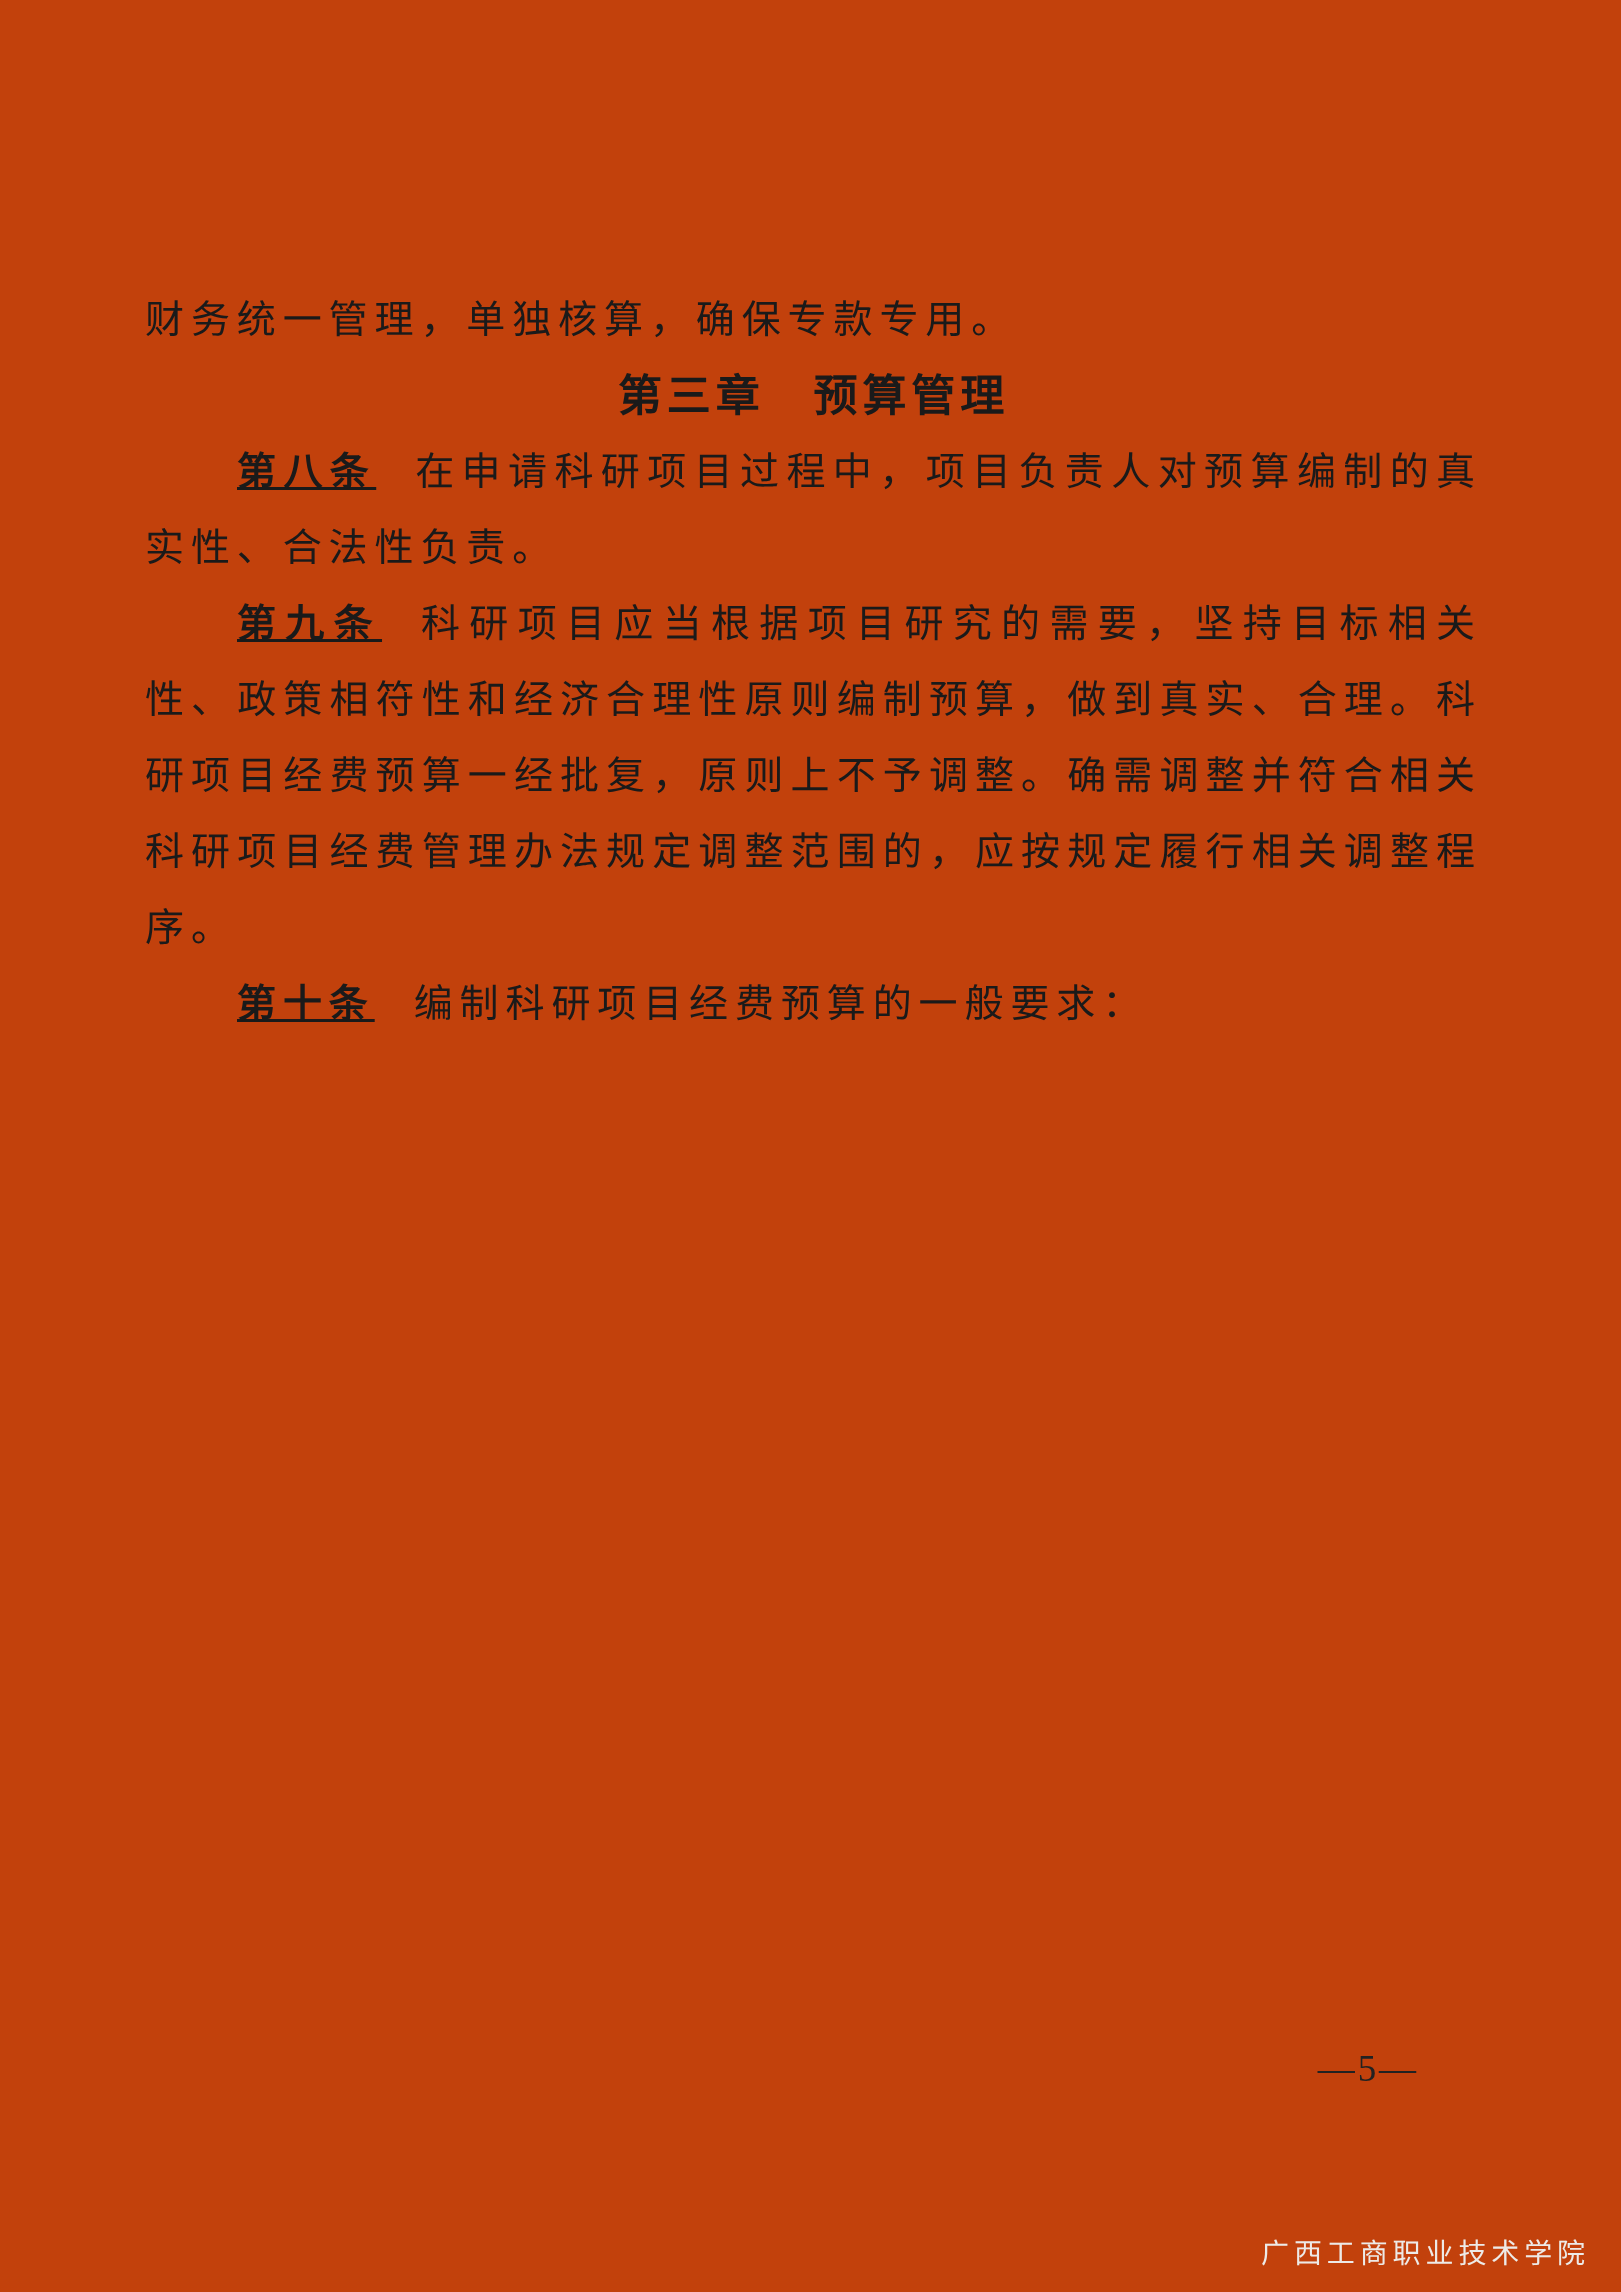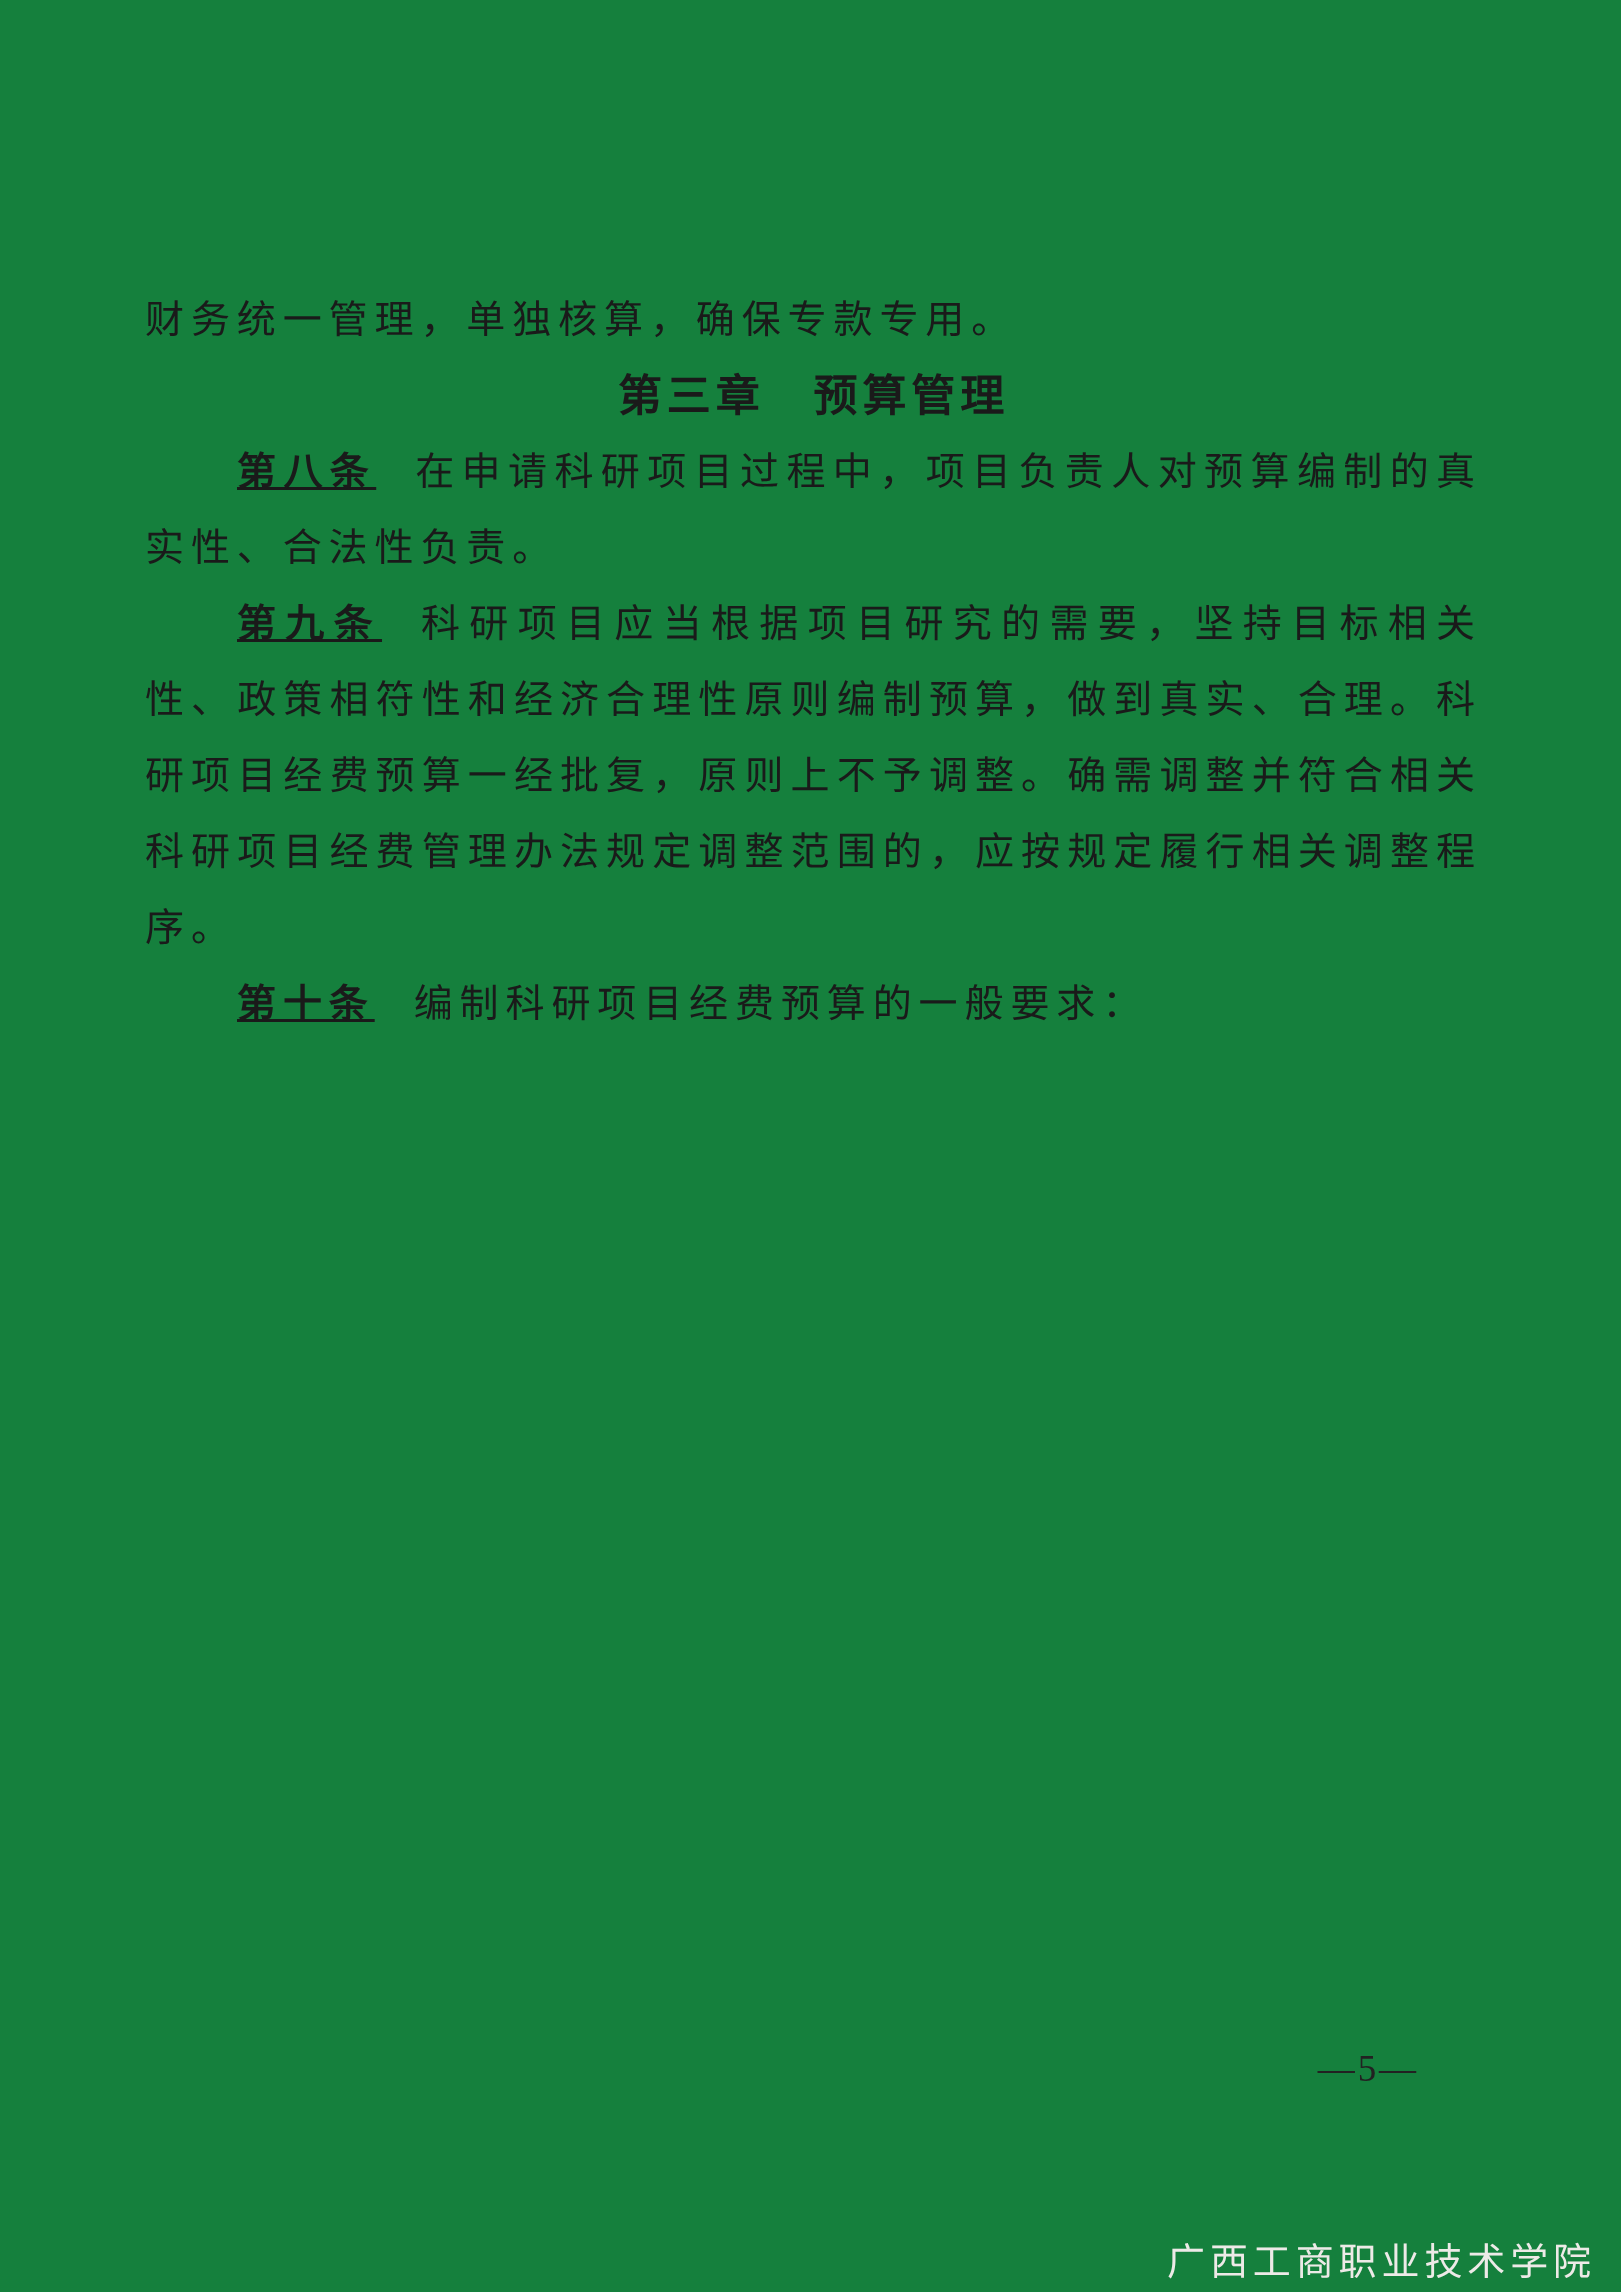--- a/index.html
+++ b/index.html
@@ -1,20 +1,20 @@
 <!DOCTYPE html>
 <html lang="zh-CN"><head>
 <meta charset="utf-8">
 <style>
   html,body{margin:0;padding:0;background:#e9e9e9;}
   .page{
     position:relative;
     width:1621px;height:2293px;
     margin:0 auto;
-    background:#15803d;
+    background:#c2410c;
     color:#1a1a1a;
     font-family:"Liberation Serif","DejaVu Serif",serif;
     overflow:hidden;
   }
   .doc-body{
     position:absolute;
     left:145px;top:282px;width:1337px;
     font-size:39px;
     line-height:76px;
     letter-spacing:6.9px;
@@ -44,22 +44,22 @@
     position:absolute;
     top:2047px;
     right:202px;
     font-size:37px;
     letter-spacing:2.9px;
     color:#222222;
   }
   .watermark{
     position:absolute;
     top:2231px;
-    right:25px;
-    font-size:38px;
+    right:31px;
+    font-size:28px;
     letter-spacing:4.9px;
     color:#edeae7;
     font-family:"Liberation Serif","DejaVu Serif",serif;
     white-space:nowrap;
   }
 </style>
 </head>
 <body>
 
 <div class="page">

